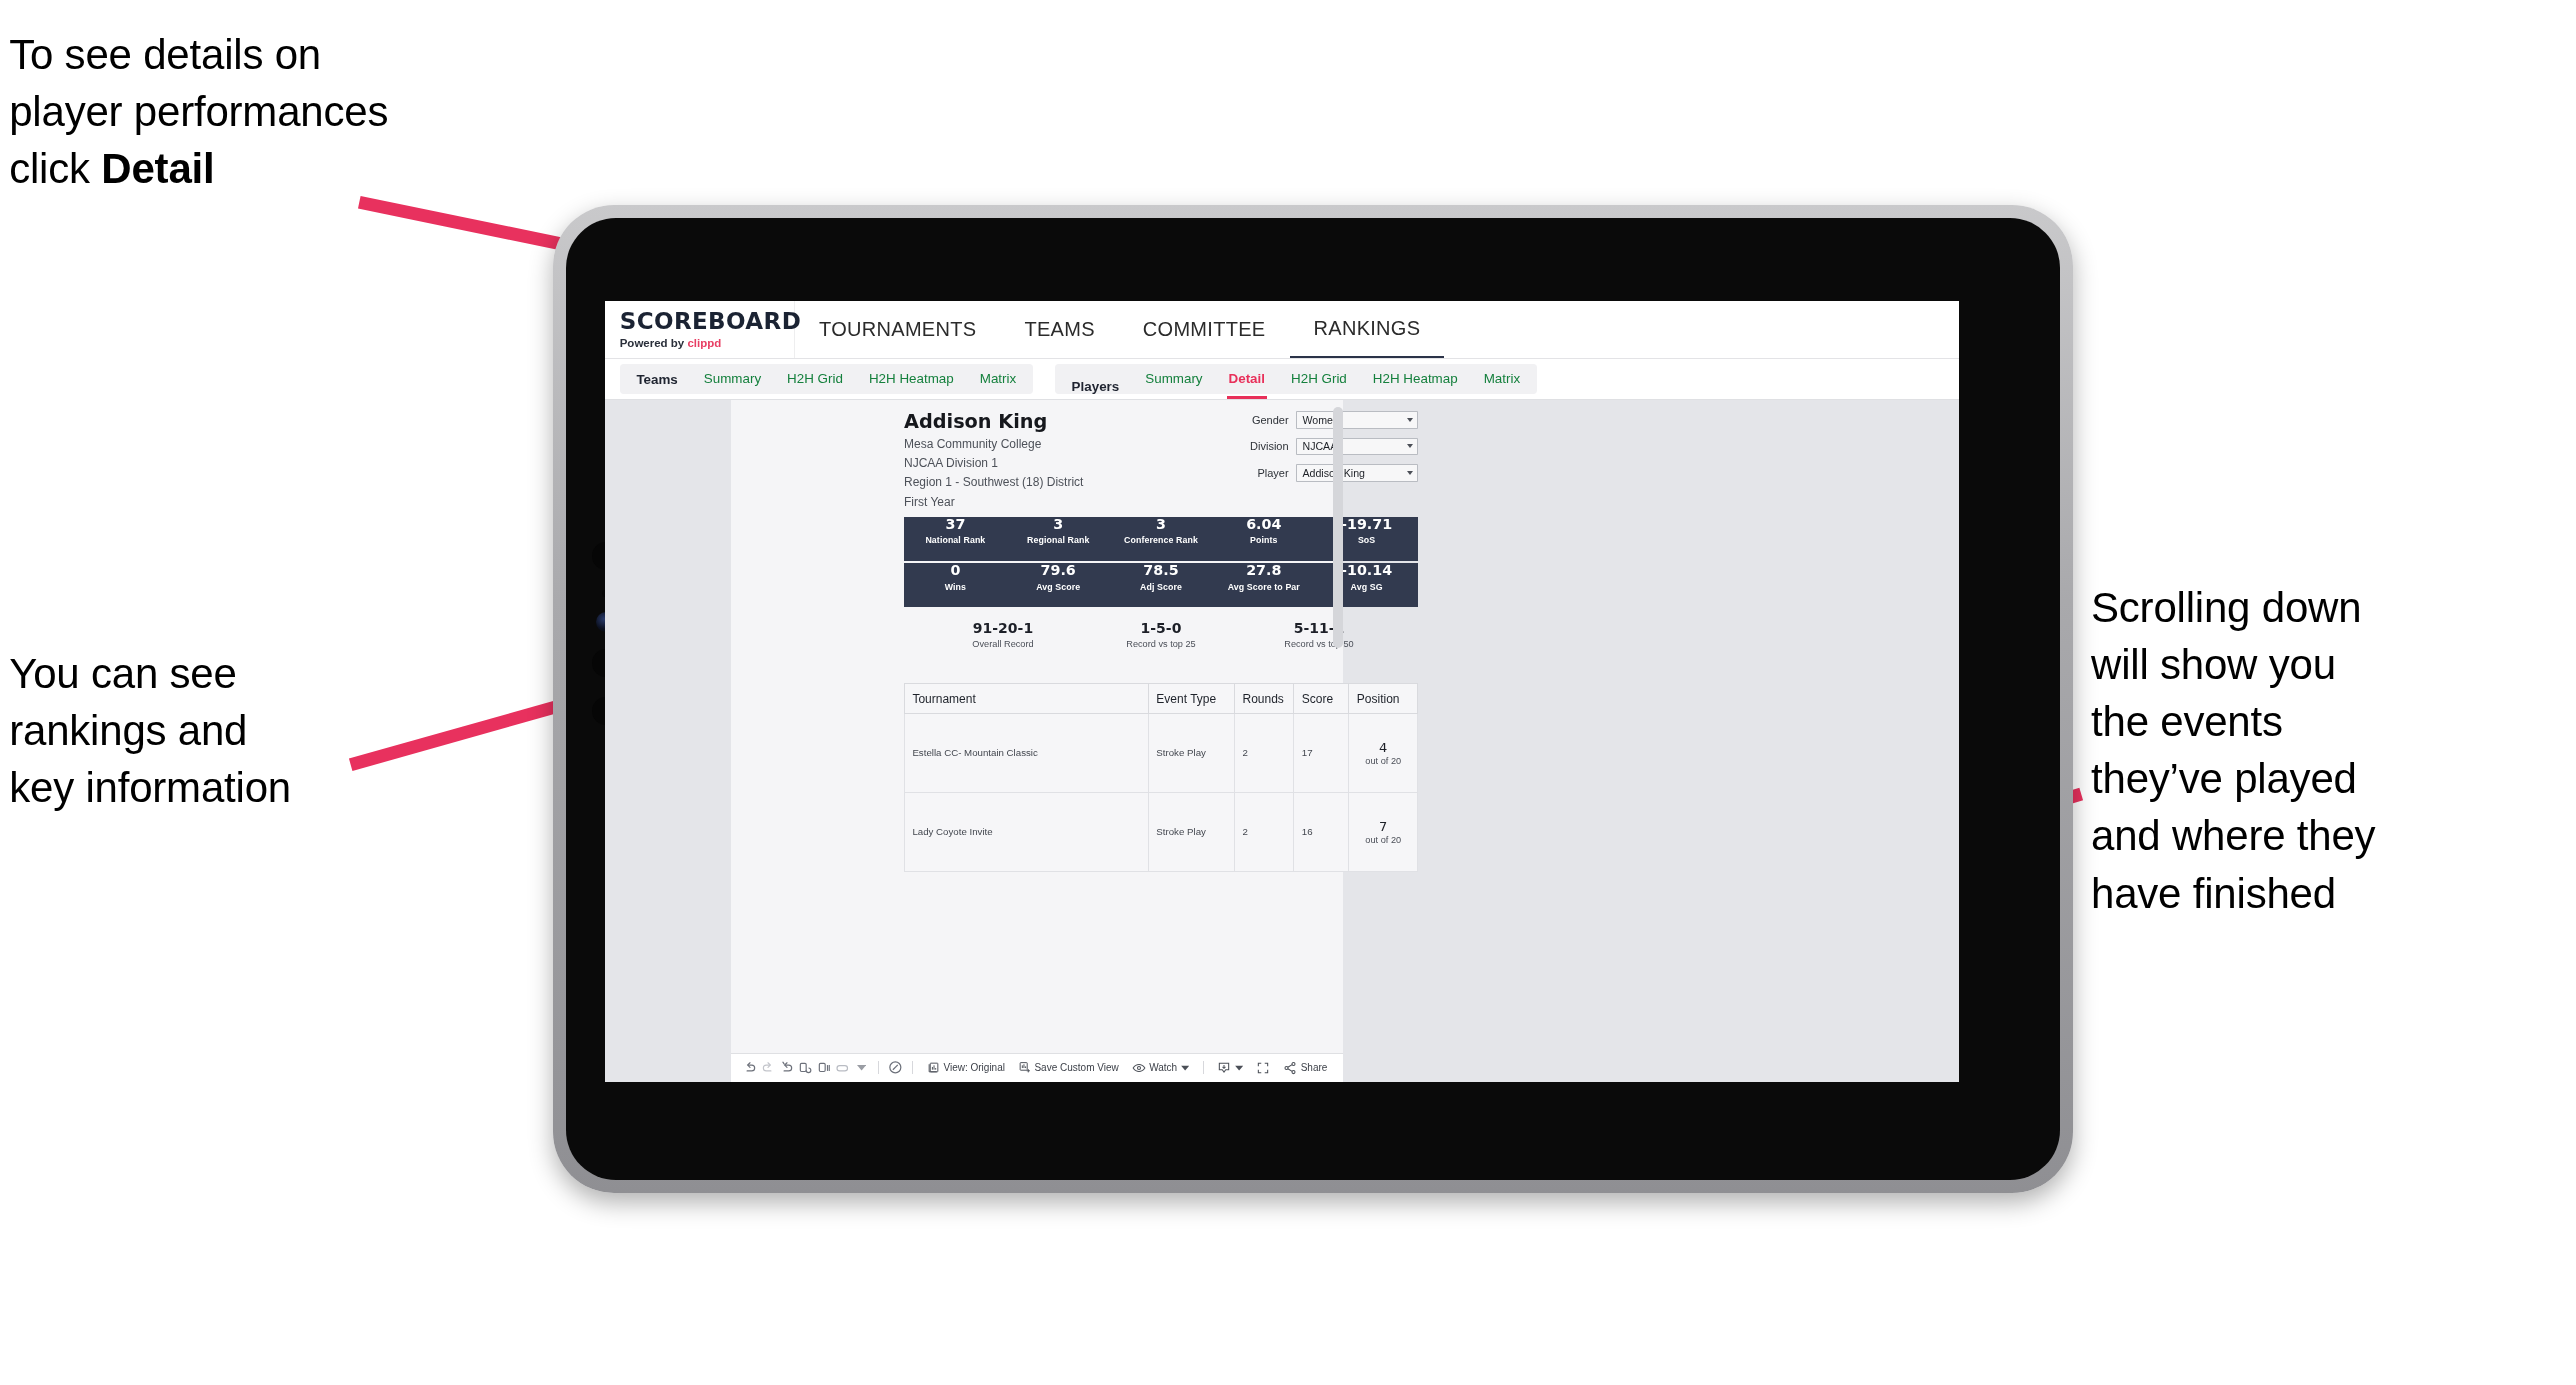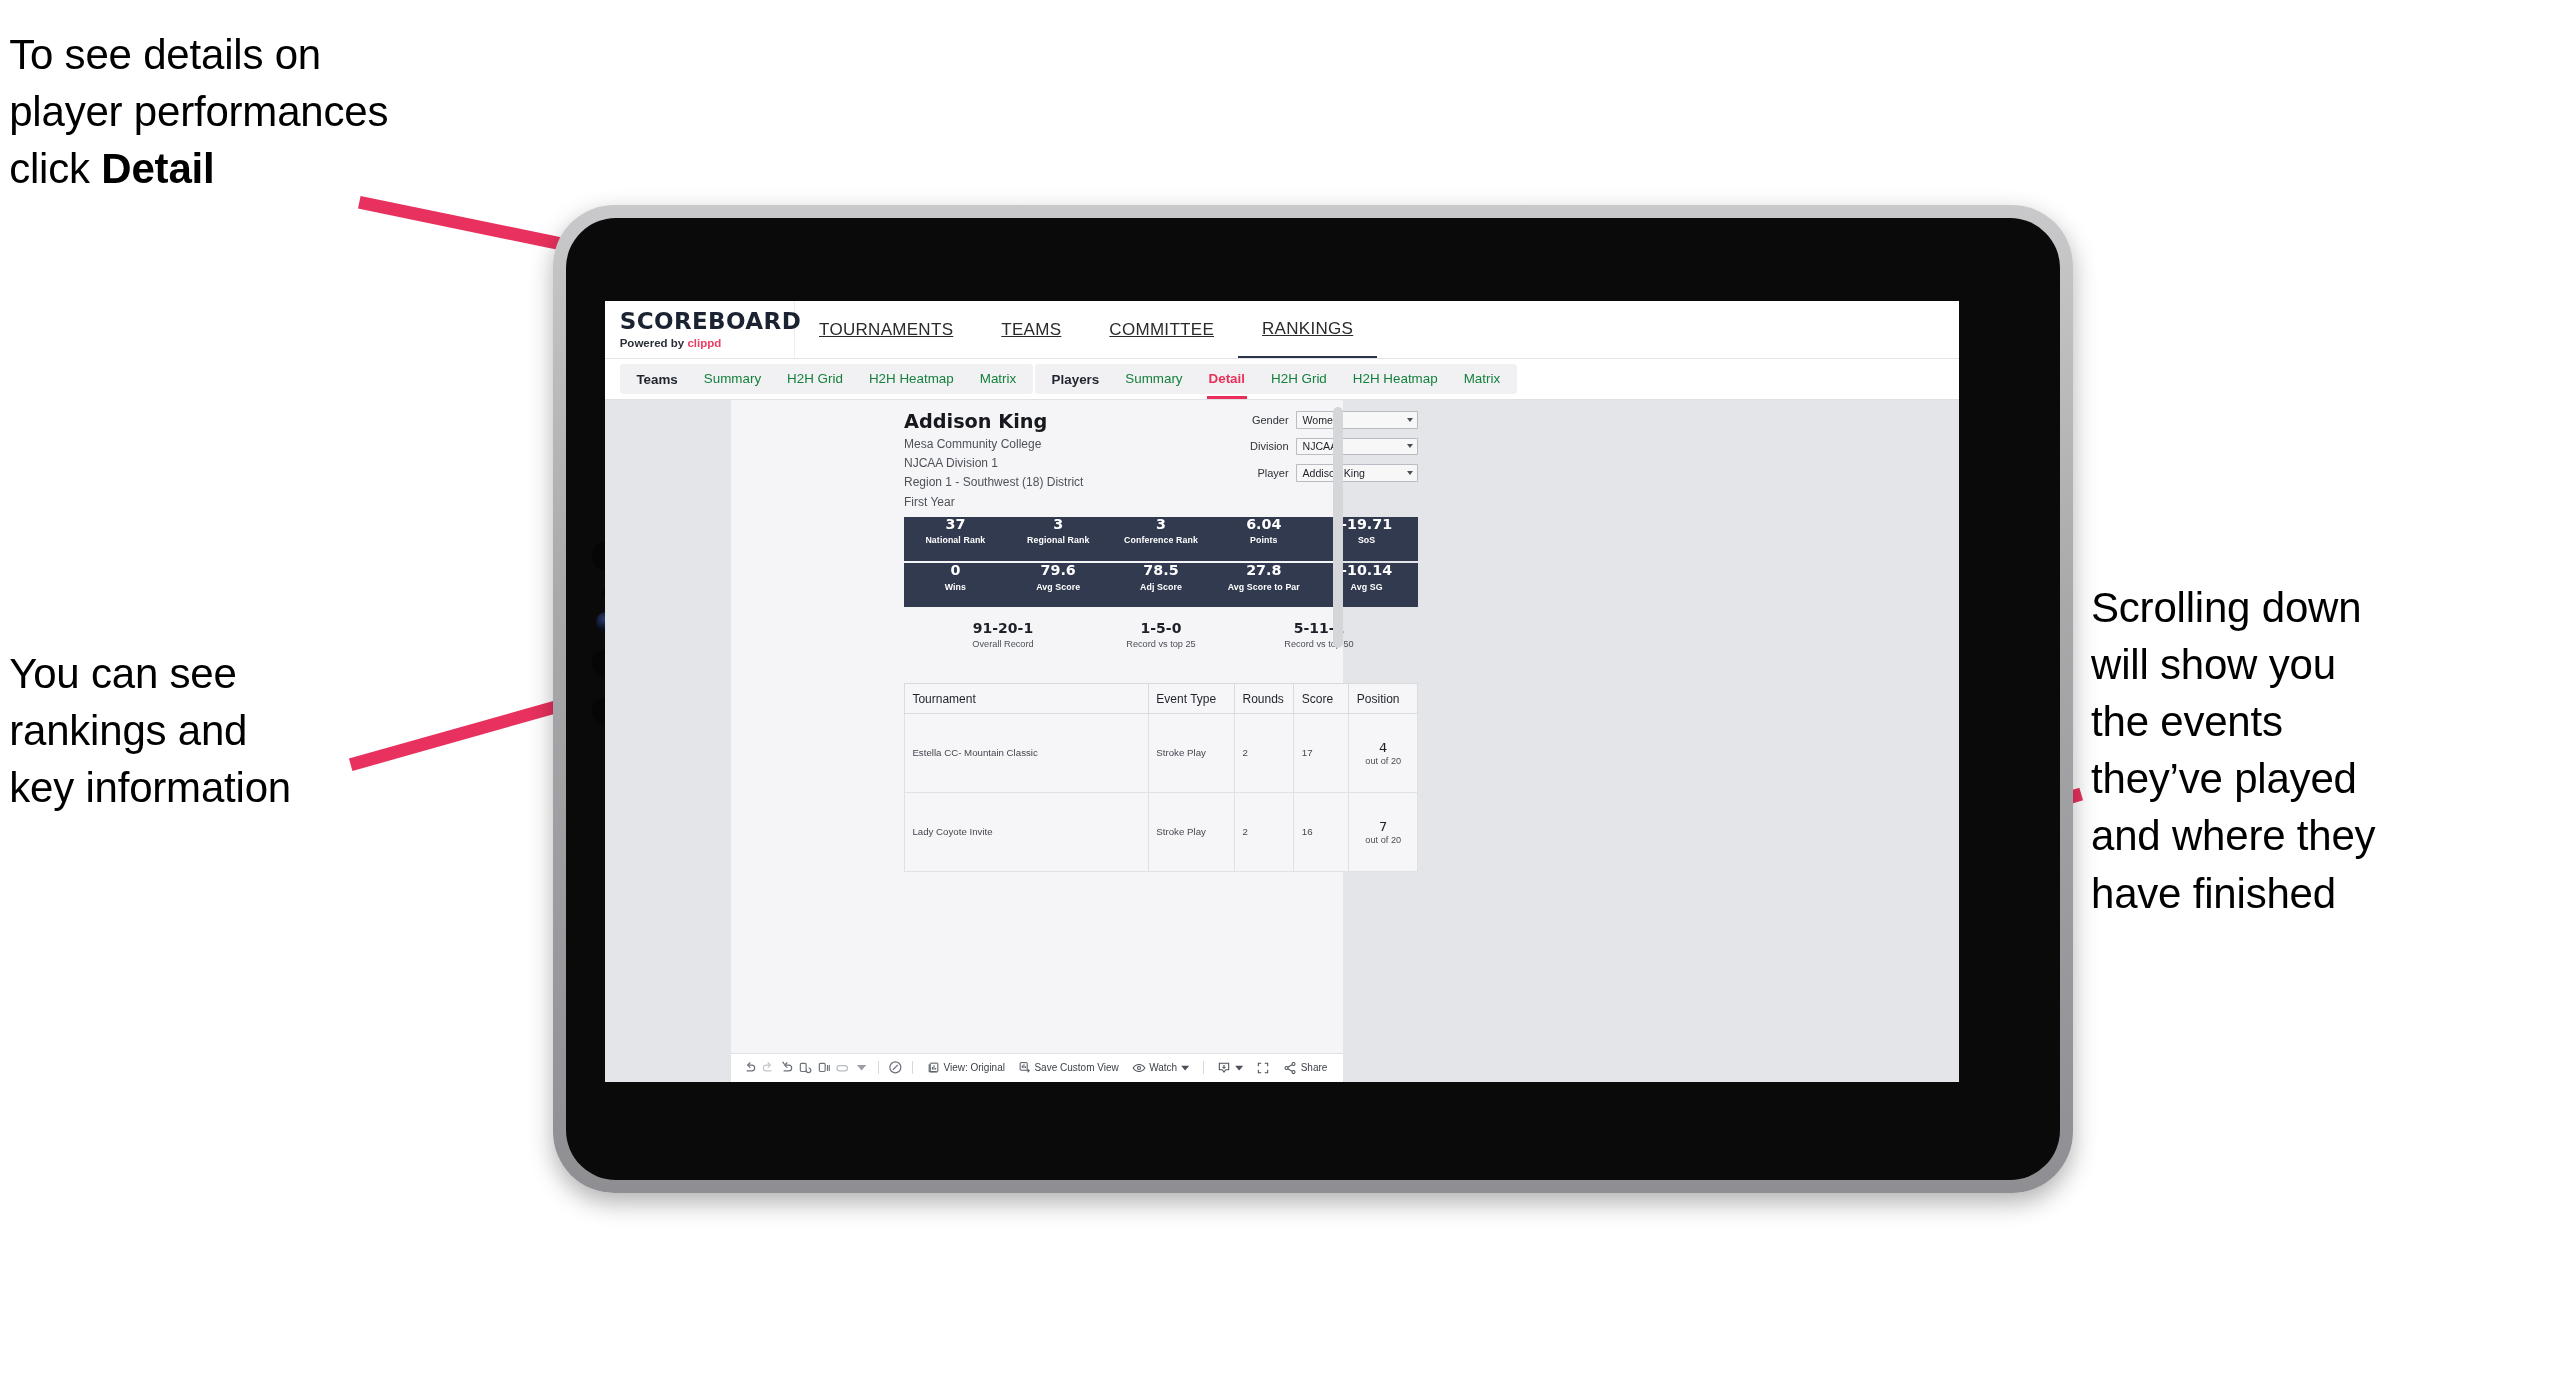--- a/index.html
+++ b/index.html
@@ -80,40 +80,39 @@
     font-family: "DejaVu Sans", sans-serif;
     font-weight: 700; font-size: 23px; letter-spacing: 0.4px;
     color: #1b2333; line-height: 1;
   }
   .brand-sub { font-size: 11.5px; color: #2a2f3a; margin-top: 3.7px; font-weight: 600; }
   .brand-sub i { font-style: normal; color: #e83e63; font-weight: 700; }
   .mainnav { display: flex; align-items: center; }
   .mainnav .mi {
     padding: 0 24px; height: 100%;
     display: flex; align-items: center;
-    font-size: 17px; color: #2b2b2b; letter-spacing: 0.3px;
+    font-size: 20px; color: #2b2b2b; letter-spacing: 0.3px;
     cursor: pointer;
-    text-decoration: underline;
   }
   .mainnav .mi.active {
     border-bottom: 2.8px solid #2b3348;
   }
 
   
   .subbar {
     height: 41px; background: #ffffff;
     display: flex; align-items: center;
     border-bottom: 0.9px solid #dfe0e3;
     padding-left: 14.7px;
   }
   .tabgroup {
     display: flex; align-items: center; height: 29.5px;
     background: #f1f1f3; border-radius: 3.7px; padding: 0 3.7px;
   }
-  .tabgroup + .tabgroup { margin-left: 2px; }
+  .tabgroup + .tabgroup { margin-left: 22px; align-items: flex-end; }
   .tabgroup .grouplbl {
     font-size: 13.4px; font-weight: 700; color: #1f2430;
     padding: 0 13px;
   }
   .tabgroup .tab {
     font-size: 13.4px; color: #15803d; padding: 0 13px;
     line-height: 29.5px; cursor: pointer; position: relative;
   }
   .tabgroup .tab.sel { color: #e8305a; font-weight: 600; }
   .tabgroup .tab.sel::after {

